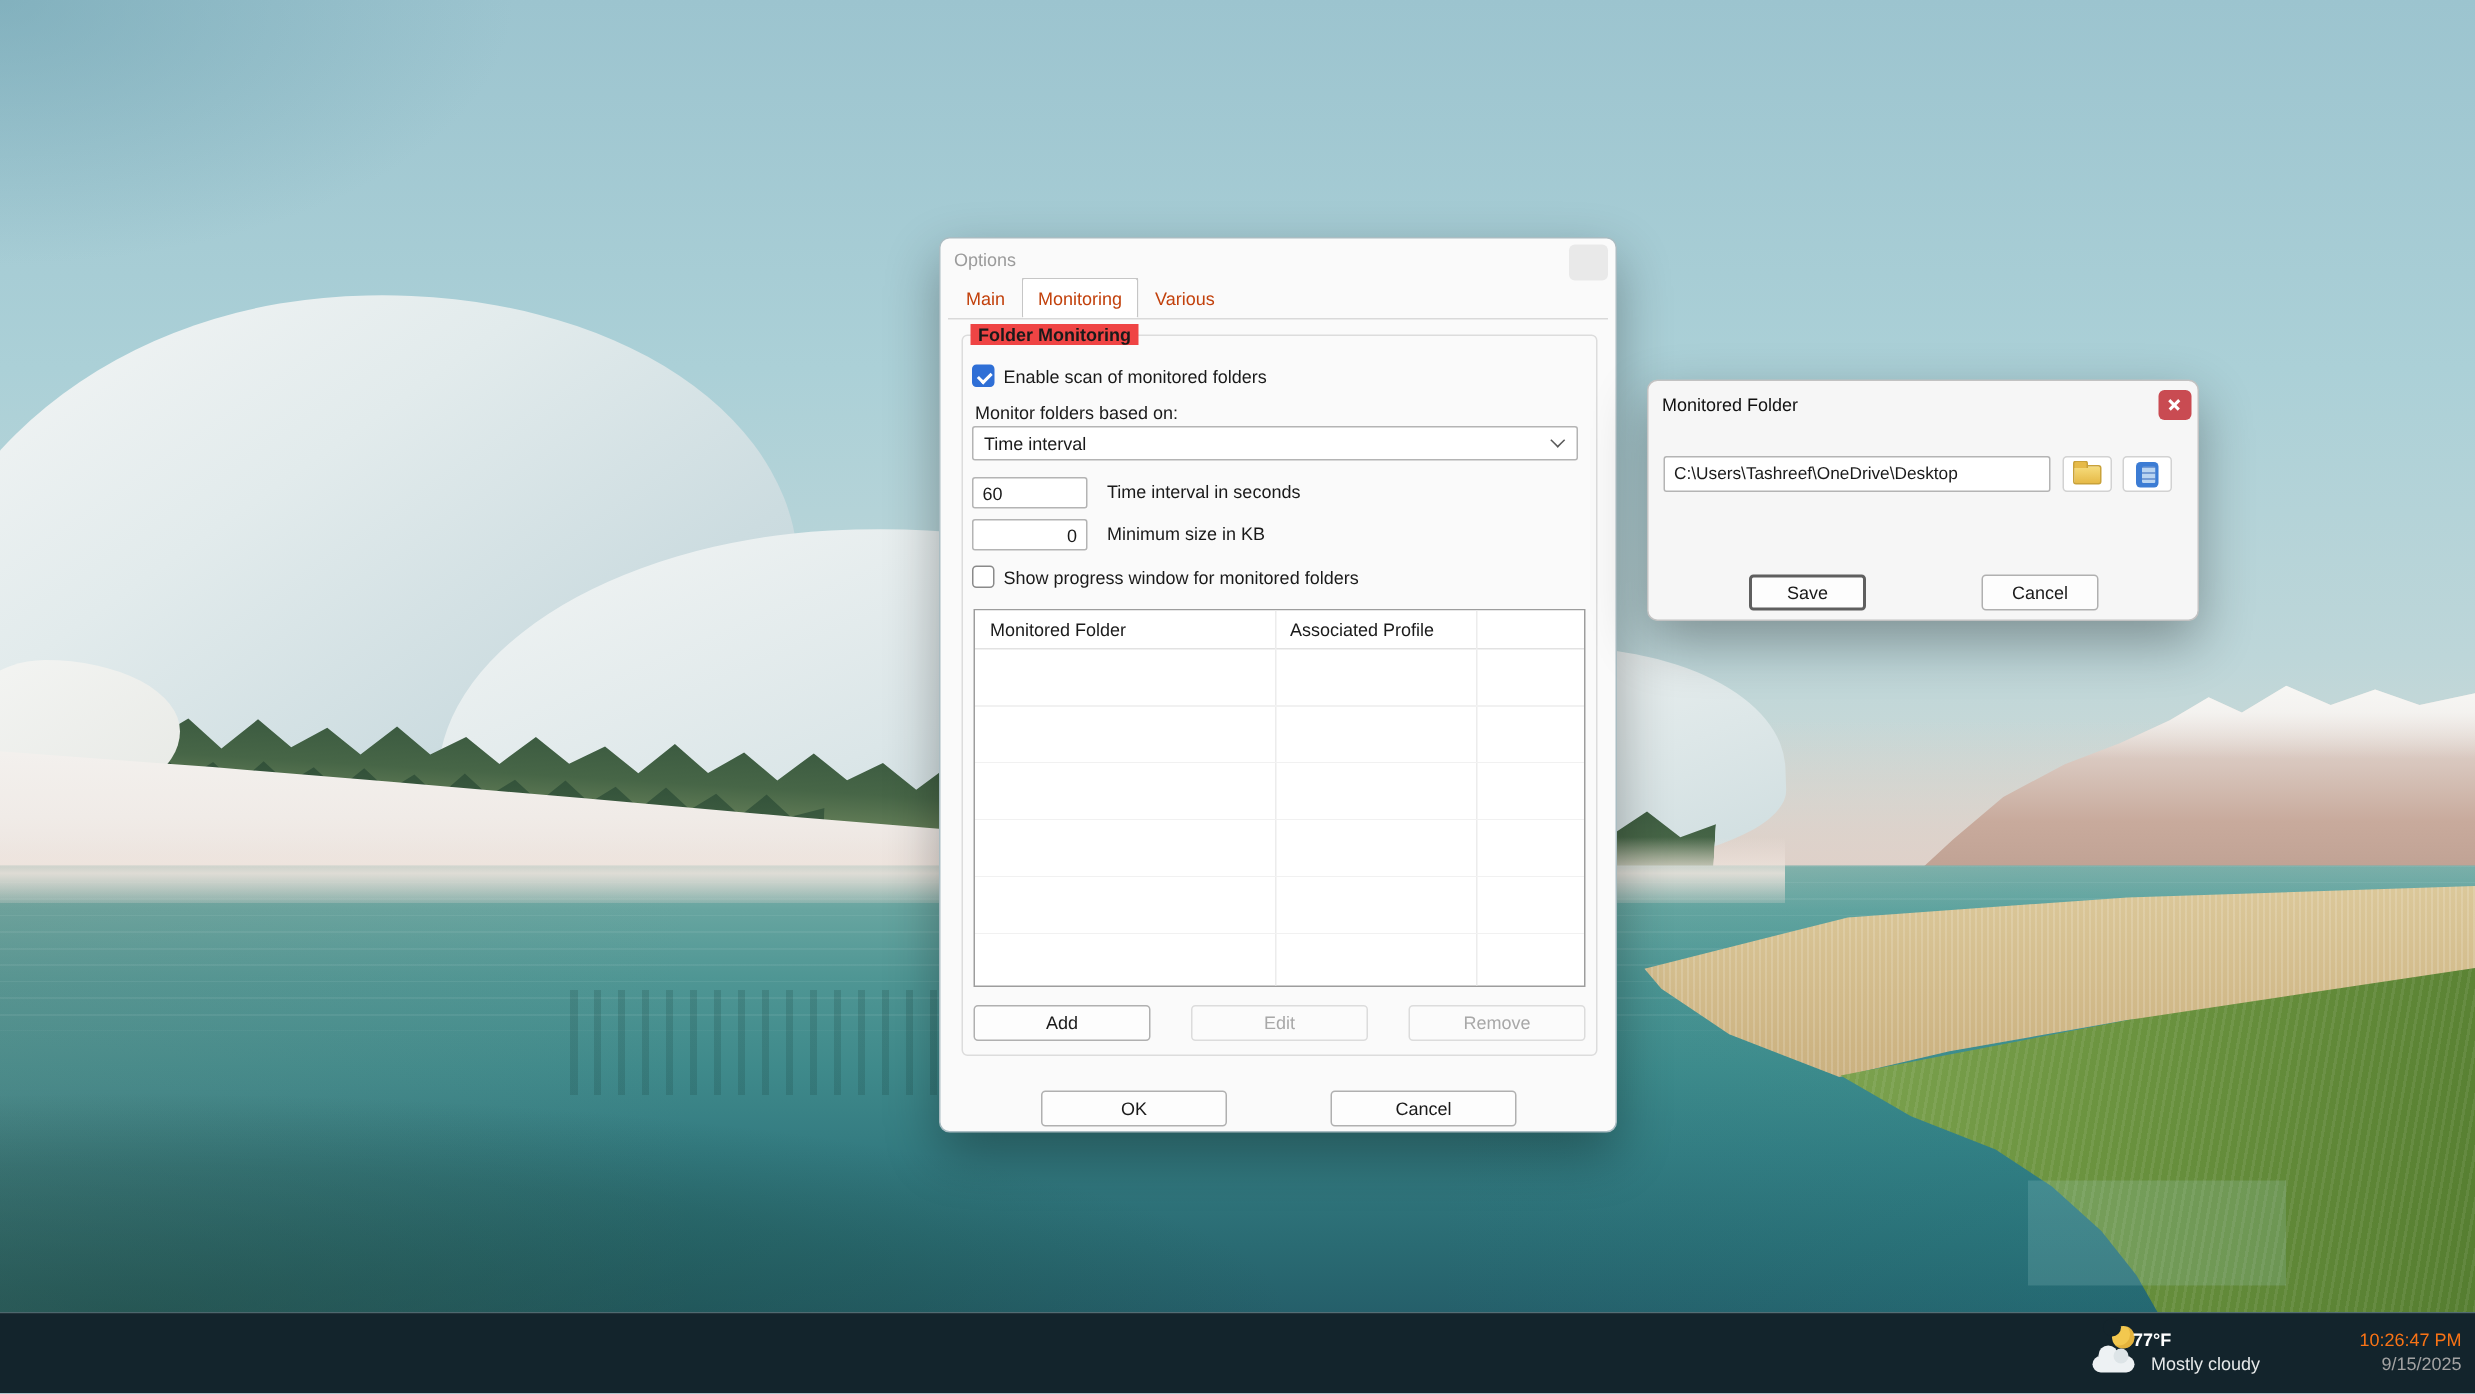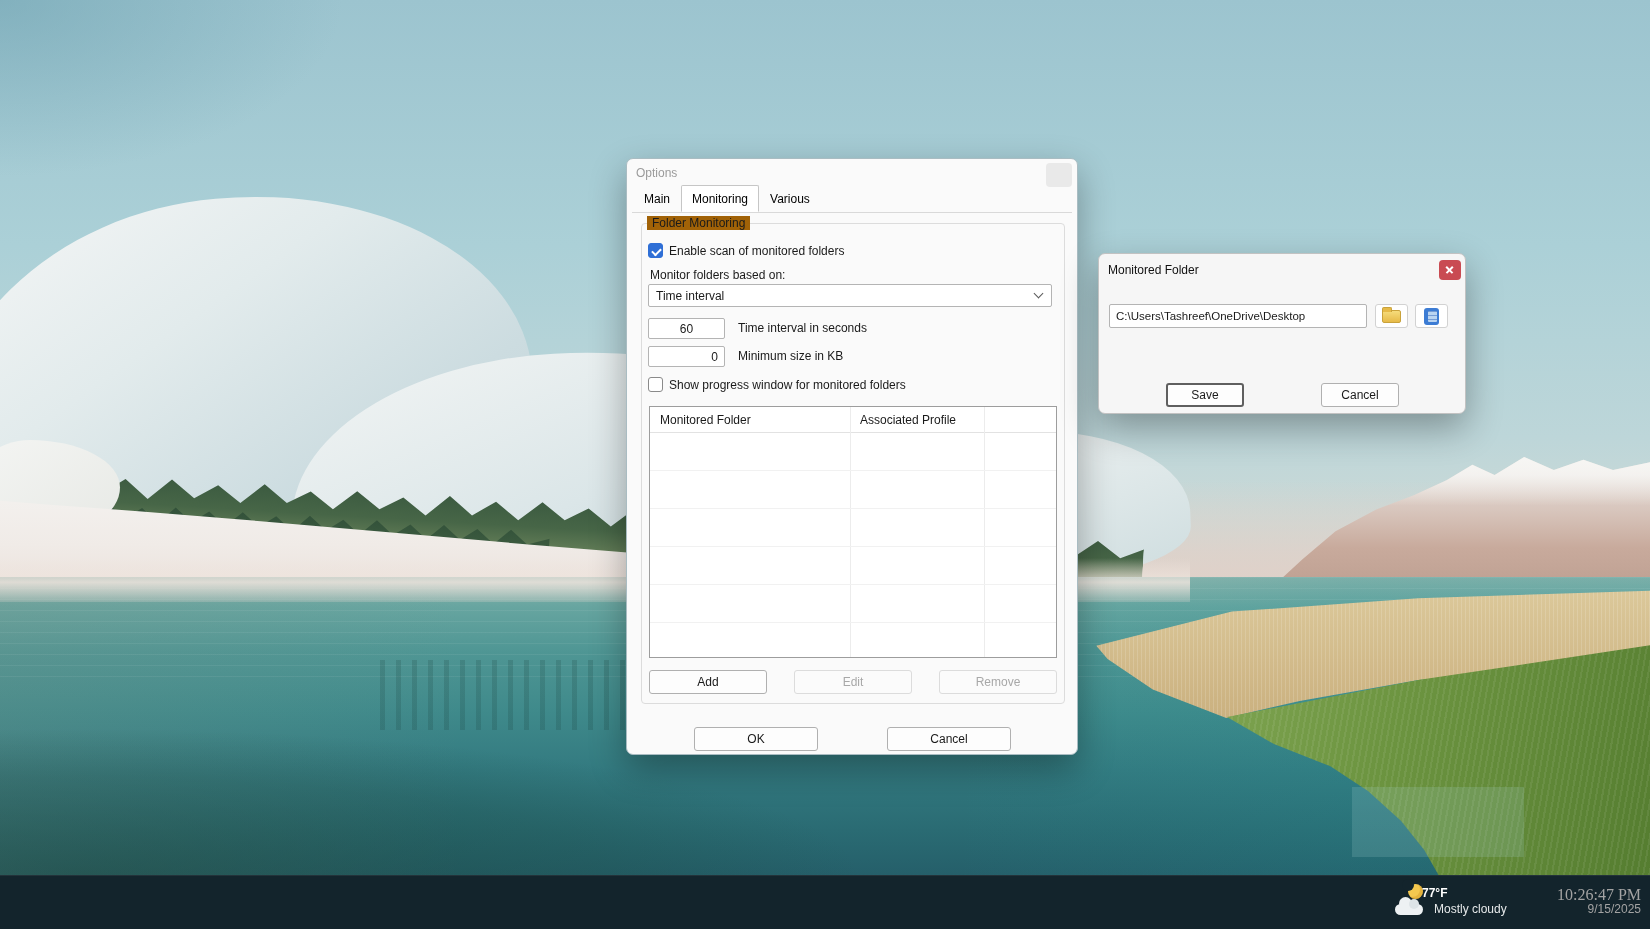--- a/index.html
+++ b/index.html
@@ -75,21 +75,21 @@
   .moon { position:absolute; left:14px; top:0; width:15px; height:15px; border-radius:50%;
     background:#f3c84f; box-shadow:inset -3px -2px 0 rgba(200,140,30,.35); }
   .moon::after { content:""; position:absolute; left:-6px; top:-5px; width:12px; height:12px;
     border-radius:50%; background:#13242c; }
   .cloud { position:absolute; left:1px; bottom:3px; width:28px; height:11px; background:#edf1f3; border-radius:8px; }
   .cloud::before { content:""; position:absolute; left:4px; top:-7px; width:13px; height:13px; border-radius:50%; background:#edf1f3; }
   .cloud::after { content:""; position:absolute; left:14px; top:-5px; width:10px; height:10px; border-radius:50%; background:#dde4e7; }
   .weather-temp { position:absolute; left:32px; top:6px; font-size:12px; font-weight:700; color:#fff; }
   .weather-cond { position:absolute; left:44px; top:22px; font-size:12px; color:#e6e9ea; }
   .clock { position:absolute; right:7px; top:4px; width:110px; height:46px; text-align:right; border-radius:4px; }
-  .clock-time { position:absolute; right:2px; top:6px; font-size:16px; color:#a3a3a3;font-family:Liberation Serif, serif; }
+  .clock-time { position:absolute; right:2px; top:6px; font-size:12px; color:#f97316; }
   .clock-date { position:absolute; right:2px; top:22px; font-size:12px; color:#a3a3a3; }
 
   
   .dlg { position:absolute; box-shadow:0 14px 36px rgba(0,0,0,.32); }
   .btn { position:absolute; display:flex; align-items:center; justify-content:center;
     background:#fdfdfd; border:1px solid #b0b0b0; border-radius:3px; font-size:12px; color:#1a1a1a; cursor:default; }
   .btn.disabled { color:#a8a8a8; border-color:#dcdcdc; background:#fbfbfb; }
   .chev { width:7px; height:7px; border-right:1.5px solid #5a5a5a; border-bottom:1.5px solid #5a5a5a;
     transform:rotate(45deg); margin-top:-4px; }
   .combo { position:absolute; display:flex; align-items:center; justify-content:space-between;
@@ -102,29 +102,29 @@
   input.txt { position:absolute; border:1px solid #b4b4b4; border-radius:2px; background:#fff;
     font-family:"Liberation Sans",sans-serif; font-size:12px; color:#1a1a1a; padding:0 6px; outline:none; }
 
   
   #options { left:626px; top:158px; width:452px; height:597px;
     background:#fafafa; border:1px solid #a9bcc2; border-radius:7px; }
   .od-titlebar { position:absolute; left:0; top:0; width:100%; height:28px; }
   .od-title { position:absolute; left:9px; top:7px; font-size:12px; color:#9b9b9b; }
   .od-close { position:absolute; right:5px; top:4px; width:26px; height:24px; background:#e9e9e9; border-radius:4px; }
   .od-tabs { position:absolute; left:6px; top:28px; height:25px; display:flex; align-items:flex-end; }
-  .tab { padding:4px 10px 5px 10px; font-size:12px; color:#000000; border:1px solid rgba(0,0,0,0); }
+  .tab { padding:4px 10px 5px 10px; font-size:12px; color:#c2410c; border:1px solid rgba(0,0,0,0); }
   .tab.selected { background:#fff; border:1px solid #c6c6c6; border-bottom:1px solid #fff;
     border-radius:2px 2px 0 0; padding-top:6px;text-align:right; }
   .od-tabline { position:absolute; left:5px; right:5px; top:53px; border-top:1px solid #d9d9d9; }
   .groupbox { position:absolute; left:14px; top:64px; width:424px; height:481px;
     border:1px solid #dcdcdc; border-radius:4px; }
-  .group-label { position:absolute; left:20px; top:57px; background:#a16207; padding:0 5px; font-size:12px; color:#1a1a1a; }
+  .group-label { position:absolute; left:20px; top:57px; background:#ef4444; padding:0 5px; font-size:12px; color:#1a1a1a;font-weight:bold; }
   #od-combo { left:21px; top:125px; width:404px; height:23px;gap:32px; }
-  #od-in-interval { left:21px; top:159px; width:77px; height:21px; text-align:center; }
+  #od-in-interval { left:21px; top:159px; width:77px; height:21px; text-align:left; }
   #od-in-minsize { left:21px; top:187px; width:77px; height:21px; text-align:right; }
   .od-table { position:absolute; left:22px; top:247px; width:408px; height:252px;
     background:#fff; border:1px solid #9d9d9d; }
   .od-thead { position:absolute; left:0; top:0; width:100%; height:26px; background:#fff; border-bottom:1px solid #e2e2e2; }
   .od-th { position:absolute; top:6px; font-size:12px; color:#1a1a1a; }
   .od-colsep { position:absolute; top:0; bottom:0; width:1px; background:#ececec; }
   .od-tbody { position:absolute; left:0; top:26px; right:0; bottom:0;
     background:repeating-linear-gradient(180deg, rgba(0,0,0,0) 0 37px, #f1f1f1 37px 38px); }
 
   

